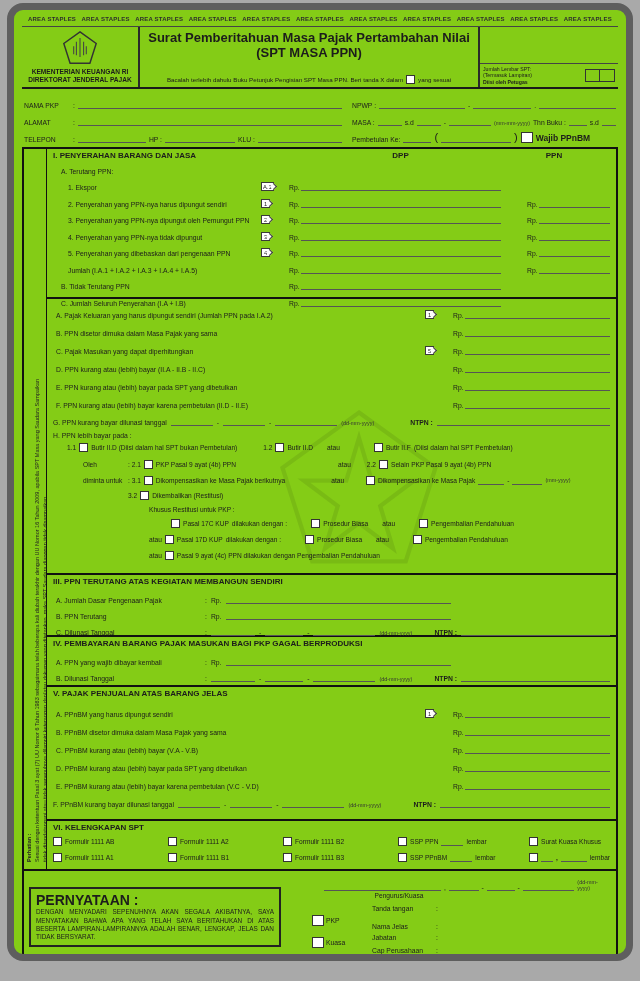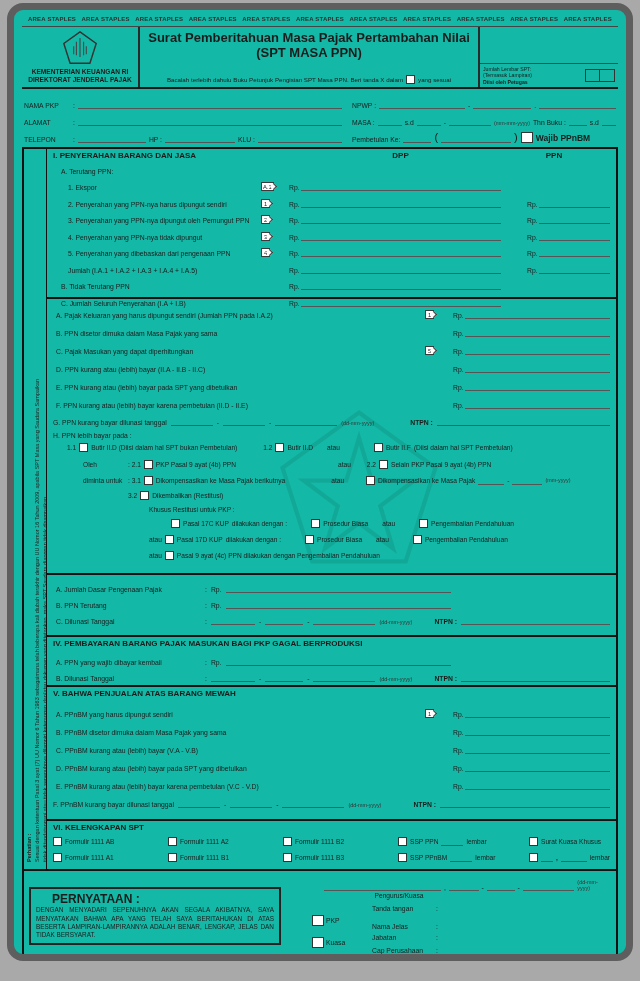--- a/index.html
+++ b/index.html
@@ -1,17 +1,17 @@
 <!DOCTYPE html>
 <html><head>
 <meta charset="utf-8">
 <style>
   * { box-sizing:border-box; margin:0; padding:0; }
   body { width:640px; height:981px; background:#a9a9a9; font-family:"Liberation Sans", sans-serif; color:#1c1c1c; position:relative; }
-  .page { position:absolute; left:7px; top:3px; width:626px; height:958px; background:#14b8a6; border:7px solid #5e5e5e; border-radius:16px; overflow:hidden; padding:0 8px; }
+  .page { position:absolute; left:7px; top:3px; width:626px; height:958px; background:#84cc16; border:7px solid #5e5e5e; border-radius:16px; overflow:hidden; padding:0 8px; }
   
   .staples { display:flex; justify-content:space-between; padding:6px 6px 4px; }
   .staples span { font-size:6px; font-weight:bold; color:#2e2e2e; letter-spacing:.2px; }
   
   .header { display:flex; border-top:1px solid #444; border-bottom:2px solid #1a1a1a; }
   .h-logo { width:118px; border-right:2px solid #2a2a2a; display:flex; flex-direction:column; align-items:center; justify-content:center; padding:3px 2px; gap:2px; }
   .h-agency { font-size:6.6px; font-weight:bold; text-align:center; line-height:1.25; }
   .h-title { flex:1; display:flex; flex-direction:column; text-align:center; padding:4px 6px 3px; border-right:2px solid #2a2a2a; }
   .h-title-main { font-size:13px; font-weight:bold; line-height:1.12; }
   .h-instr { margin-top:auto; font-size:6.2px; display:flex; align-items:center; justify-content:center; gap:3px; padding-top:3px; }
@@ -72,21 +72,21 @@
   .w { flex:none; }
   
   .s3r { height:16px; gap:4px; }
   .s3lab { width:148px; flex:none; padding-left:3px; }
   
   .s6r { display:flex; align-items:center; font-size:6.6px; height:16px; gap:3px; }
   .s6c { display:flex; align-items:center; gap:3px; }
   
   .sigarea { border-top:2px solid #111; position:relative; height:88px; font-size:6.8px; }
   .pbox { position:absolute; left:5px; top:16px; width:252px; border:2px solid #222; padding:3px 5px; }
-  .pbox .pt { font-size:12px; font-weight:bold;margin-left:16px; }
+  .pbox .pt { font-size:14px; font-weight:bold; }
   .pbox .pb { font-size:6.4px; text-align:justify; line-height:1.3; }
   .sigdate { position:absolute; left:300px; top:8px; right:6px; display:flex; align-items:flex-end; gap:3px; }
   .pengurus { position:absolute; left:305px; top:21px; width:140px; text-align:center; font-size:6.6px; }
   .sigrow { position:absolute; left:348px; display:flex; gap:2px; }
   .sigrow .sl { width:62px; display:inline-block; }
   .pk { position:absolute; left:288px; display:flex; align-items:center; gap:2px; }
   .footer { font-size:6.4px; font-weight:bold; padding:3px 0 0 1px; }
   .wm { position:absolute; left:250px; top:255px; opacity:.08; pointer-events:none; }
 </style>
 </head>
@@ -473,20 +473,21 @@
               <span class="w">Pengembalian Pendahuluan</span>
             </div>
           <div class="cbrow" style="height:17px;padding-left:96px">
               <span>atau</span>
               <span class="cb"></span>
               <span class="w">Pasal  9 ayat (4c) PPN dilakukan dengan Pengembalian Pendahuluan</span>
             </div>
         </section>
 
         <section style="height:62px">
+          <div class="sec-title">III. PPN TERUTANG ATAS KEGIATAN MEMBANGUN SENDIRI</div>
           <div class="r s3r">
               <span class="s3lab">A. Jumlah Dasar Pengenaan Pajak</span>
               <span>:</span>
               <span class="rp">Rp.</span>
               <span class="ln" style="width:225px"></span>
             </div>
           <div class="r s3r">
               <span class="s3lab">B. PPN Terutang</span>
               <span>:</span>
               <span class="rp">Rp.</span>
@@ -524,21 +525,21 @@
               <span>-</span>
               <span class="ln" style="width:62px"></span>
               <span class="fmt">(dd-mm-yyyy)</span>
               <span style="width:14px"></span>
               <b>NTPN :</b>
               <span class="ln grow"></span>
             </div>
         </section>
 
         <section style="height:134px">
-          <div class="sec-title">V. BAHWA PENJUALAN ATAS BARANG MEWAH</div>
+          <div class="sec-title">V. PAJAK PENJUALAN ATAS BARANG JELAS</div>
           <div class="r s2r">
               <span class="s2lab">A. PPnBM yang harus dipungut sendiri</span>
               <span class="tagc"><span class="tag">
                   <span class="box">1</span>
                   <span class="chev"></span>
                 </span></span>
               <span class="s2money">
                 <span class="rp">Rp.</span>
                 <span class="ln"></span>
               </span>

